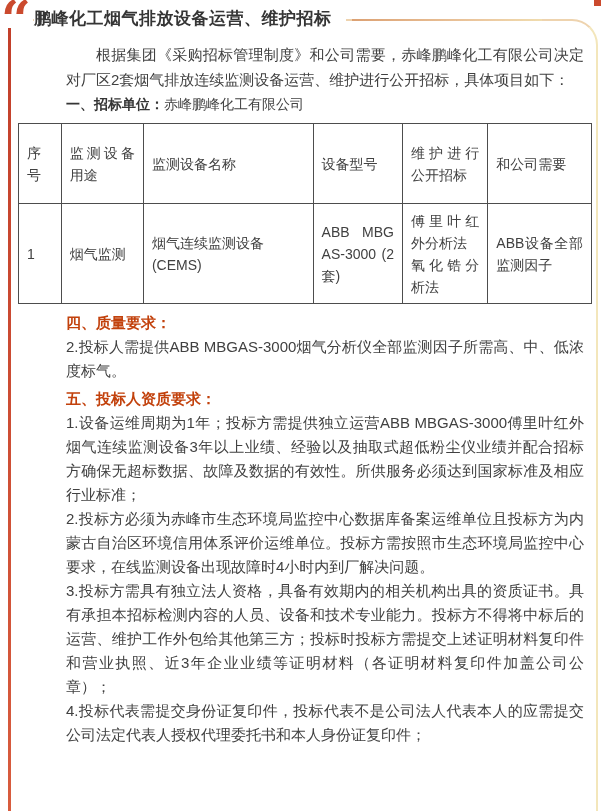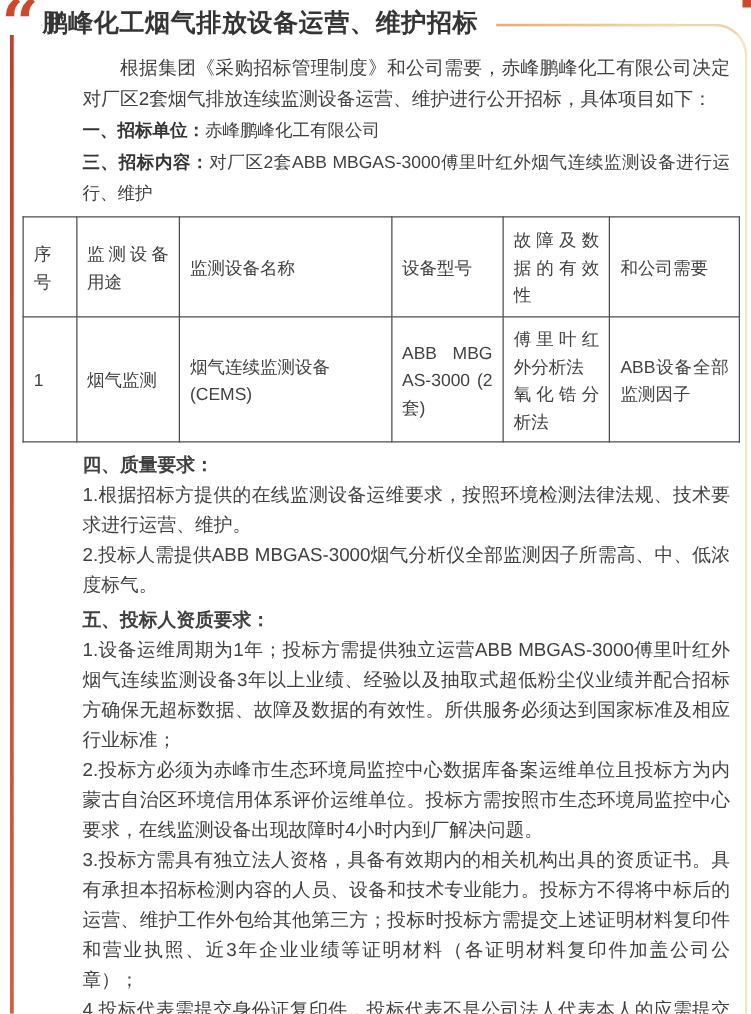--- a/index.html
+++ b/index.html
@@ -49,39 +49,39 @@
     font-size: 52px; line-height: 52px;
     color: #cb4a2e;
     margin-top: -4px;
   }
   .title {
     position: relative; z-index: 2;
     display: inline-block;
     background: #fff;
     margin: 6px 0 0 34px;
     padding-right: 14px;
-    font-size: 20px; line-height: 26px;
+    font-size: 17px; line-height: 26px;
     font-weight: bold; color: #353535;
     letter-spacing: 0.5px;
   }
   .content {
     position: relative; z-index: 1;
     padding: 0 17px 0 18px;
   }
   .content p { text-align: justify; margin-left: 48px; }
   .intro {
     margin-top: 10px;
     font-size: 15px; line-height: 25px;
     text-indent: 2em;
   }
   .item { font-size: 14px; line-height: 25px; }
   .item b { color: #353535; }
   .sec-head {
     font-size: 15px; line-height: 25px;
-    font-weight: bold; color: #404040;
+    font-weight: bold; color: #c2410c;
   }
   .sec-item { font-size: 15px; line-height: 24px; }
   .sec-gap { margin-top: 3px; }
 
   table.equip {
     border-collapse: collapse;
     table-layout: fixed;
     margin: 6px 0 6px 0;
     width: 574px;
   }
@@ -119,55 +119,53 @@
     <span>“</span>
   </div>
 
   <h1 class="title">鹏峰化工烟气排放设备运营、维护招标</h1>
 
   <div class="content">
 
     <p class="intro">根据集团《采购招标管理制度》和公司需要，赤峰鹏峰化工有限公司决定对厂区2套烟气排放连续监测设备运营、维护进行公开招标，具体项目如下：</p>
 
     <p class="item"><b>一、招标单位：</b><span>赤峰鹏峰化工有限公司</span></p>
-    <p class="item"><b>三、招标内容：</b><span>对厂区2套ABB MBGAS-3000傅里叶红外烟气连续监测设备进行运行、维护</span></p>
 
     <table class="equip">
       <colgroup>
         <col class="c-no">
           <col class="c-use">
           <col class="c-name">
           <col class="c-model">
           <col class="c-anal">
           <col class="c-pol">
       </colgroup>
       <tbody>
           <tr class="hdr">
         <th>序号</th>
         <th>监测设备用途</th>
         <th>监测设备名称</th>
         <th>设备型号</th>
-        <th>故障及数据的有效性</th>
+        <th>维护进行公开招标</th>
         <th>和公司需要</th>
       </tr>
       <tr class="data">
         <td>1</td>
         <td>烟气监测</td>
         <td class="name-cell">烟气连续监测设备
 (CEMS)</td>
         <td class="model">ABB MBGAS-3000 (2套)</td>
         <td class="multiline">傅里叶红外分析法
 氧化锆分析法</td>
         <td>ABB设备全部监测因子</td>
       </tr>
     </tbody>
       </table>
 
     <p class="sec-head">四、质量要求：</p>
-    <p class="sec-item">1.根据招标方提供的在线监测设备运维要求，按照环境检测法律法规、技术要求进行运营、维护。</p>
     <p class="sec-item">2.投标人需提供ABB MBGAS-3000烟气分析仪全部监测因子所需高、中、低浓度标气。</p>
 
     <p class="sec-head sec-gap">五、投标人资质要求：</p>
     <p class="sec-item">1.设备运维周期为1年；投标方需提供独立运营ABB MBGAS-3000傅里叶红外烟气连续监测设备3年以上业绩、经验以及抽取式超低粉尘仪业绩并配合招标方确保无超标数据、故障及数据的有效性。所供服务必须达到国家标准及相应行业标准；</p>
     <p class="sec-item">2.投标方必须为赤峰市生态环境局监控中心数据库备案运维单位且投标方为内蒙古自治区环境信用体系评价运维单位。投标方需按照市生态环境局监控中心要求，在线监测设备出现故障时4小时内到厂解决问题。</p>
     <p class="sec-item">3.投标方需具有独立法人资格，具备有效期内的相关机构出具的资质证书。具有承担本招标检测内容的人员、设备和技术专业能力。投标方不得将中标后的运营、维护工作外包给其他第三方；投标时投标方需提交上述证明材料复印件和营业执照、近3年企业业绩等证明材料（各证明材料复印件加盖公司公章）；</p>
     <p class="sec-item">4.投标代表需提交身份证复印件，投标代表不是公司法人代表本人的应需提交公司法定代表人授权代理委托书和本人身份证复印件；</p>
 
   </div>
 </div>

